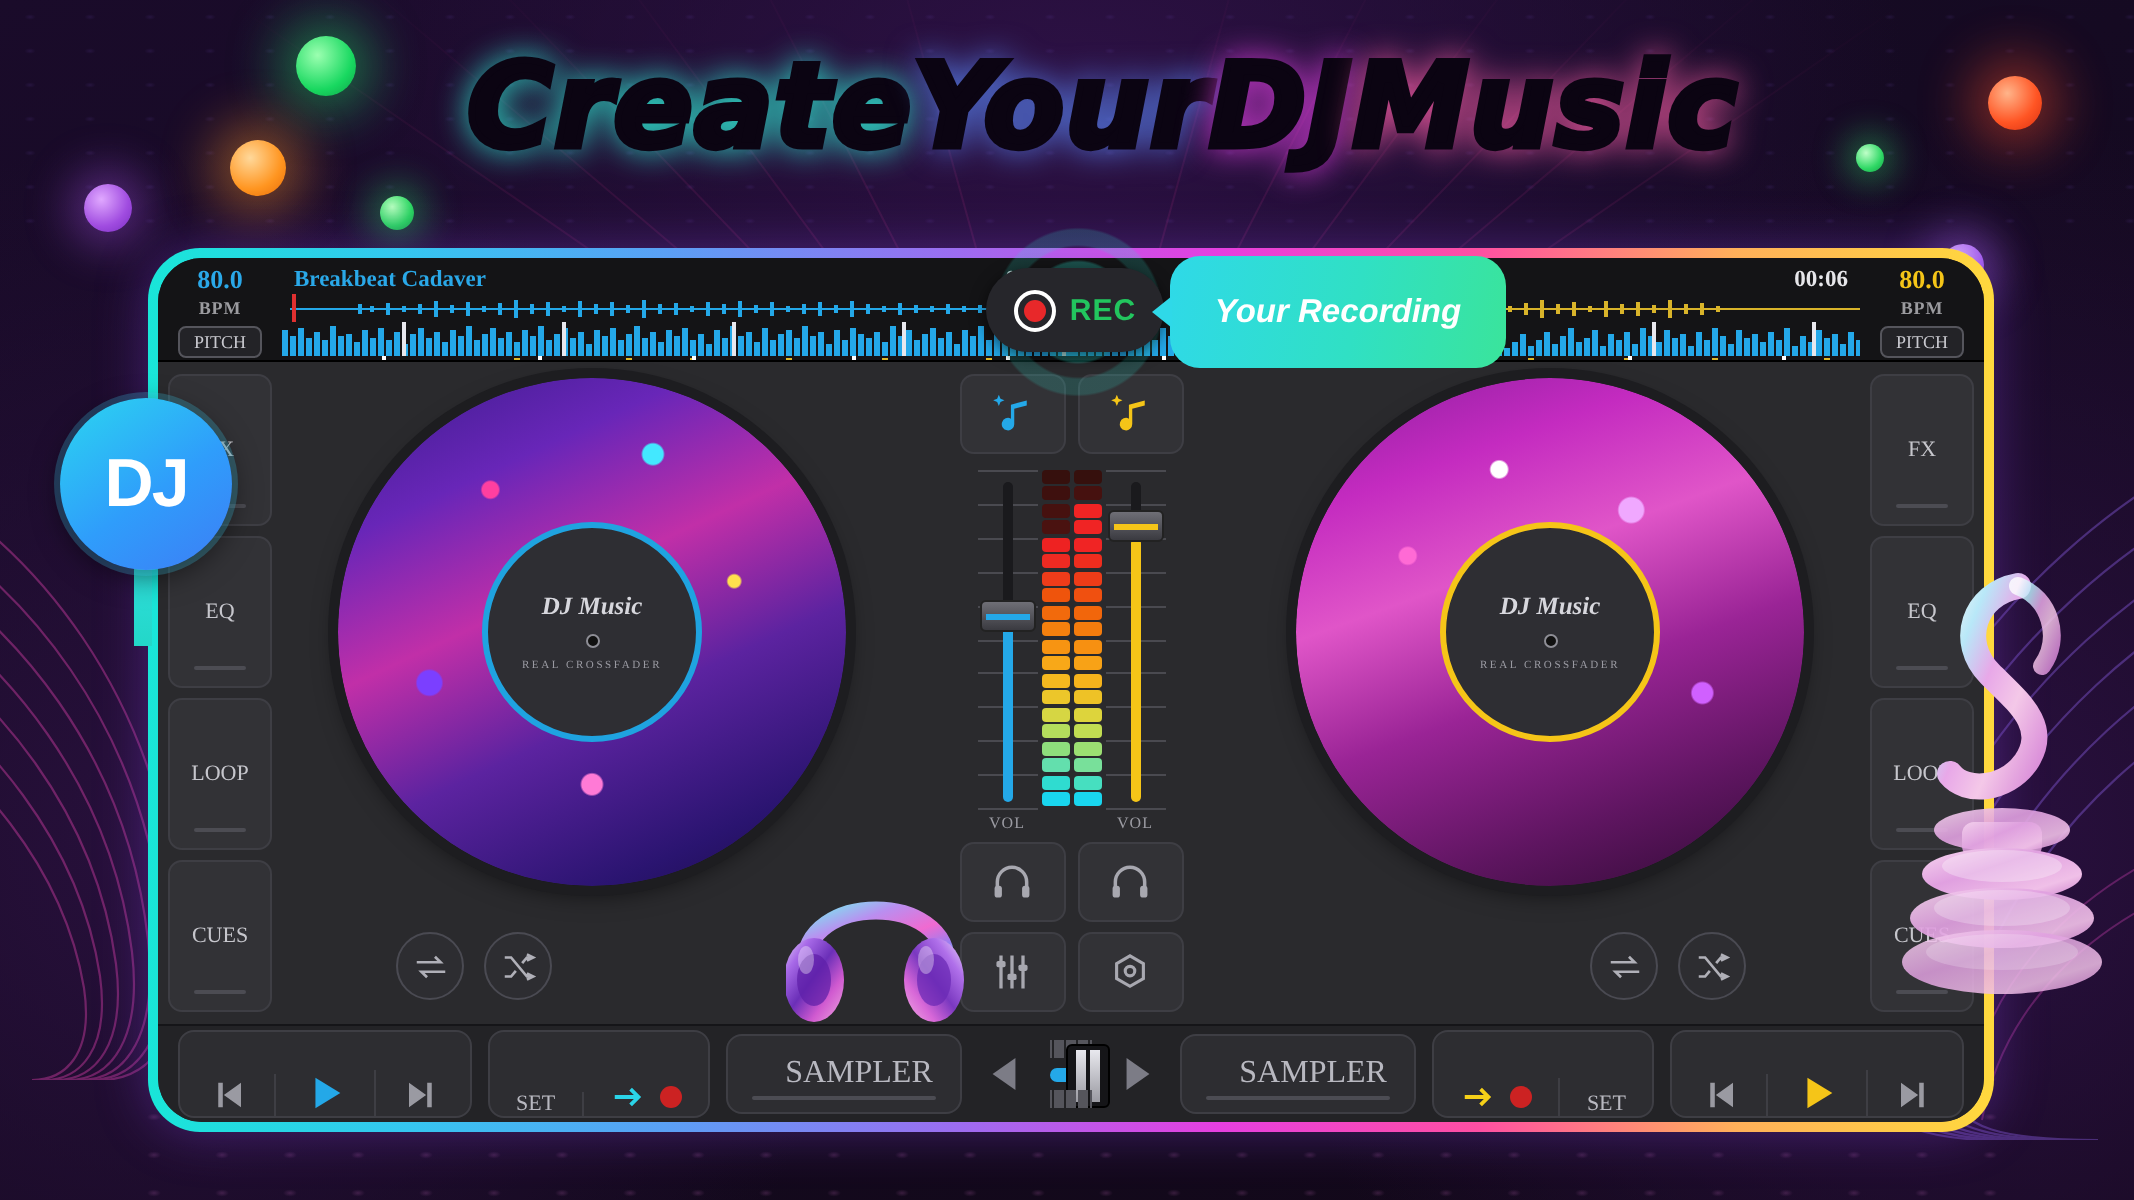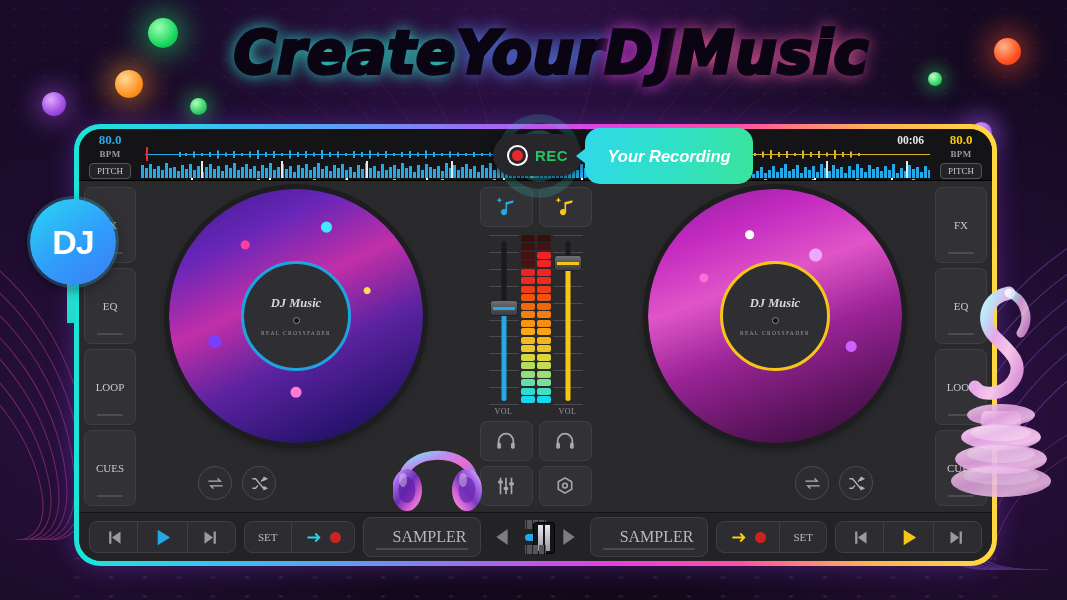--- a/index.html
+++ b/index.html
@@ -146,21 +146,21 @@
   .fknob i { position:absolute; left:2px; right:2px; top:6px; height:3px; display:block; }
   .vollbl { font-size:8px; color:#9b9ba2; margin-top:2px; letter-spacing:.5px;}
   .vumeter { display:flex; gap:2px; align-items:flex-end; padding-bottom:13px;}
   .vucol { display:flex; flex-direction:column-reverse; gap:1.5px; }
   .vuseg { width:14px; height:7px; border-radius:2px; }
 
   
   #bottom { height:62px; background:#232326; display:flex; align-items:center;
             padding:0 10px; gap:8px; border-top:1px solid #151518; }
   .grp { display:flex; background:#2d2d31; border:1px solid #3e3e44; border-radius:8px;
-         overflow:hidden; height:32px; }
+         overflow:hidden; height:44px;align-items:flex-end; }
   .grp > div { display:flex; align-items:center; justify-content:center;
                padding:0 13px; border-right:1px solid #3e3e44; }
   .grp > div:last-child { border-right:none; }
   .samplerbtn { height:40px; background:#2d2d31; border:1px solid #3e3e44; border-radius:8px;
                 display:flex; flex-direction:column; align-items:center;
                 justify-content:center; padding:0 14px; position:relative; }
   .samplerbtn span{ font-size:16px; color:#b8b8c0;margin-left:15px; }
   .samplerbtn::after{content:"";position:absolute;bottom:6px;left:12px;right:12px;height:2px;
                      background:#4c4c53;border-radius:2px;}
   .xfwrap { flex:1; display:flex; align-items:center; gap:8px; padding:0 6px; }
@@ -289,20 +289,24 @@
  <div id="consoleInner">
 
   <div id="topbar">
     <div class="bpmbox">
       <div class="bpmval L">80.0</div>
       <div class="bpmlbl">BPM</div>
       <div class="pitchbtn">PITCH</div>
     </div>
 
     <div class="trackpane">
+      <div class="tkhead">
+        <div class="tkname L">Breakbeat Cadaver</div>
+        <div class="tktime">00:06</div>
+      </div>
       <svg class="ovwave" viewBox="0 0 400 11" preserveAspectRatio="none">
         <rect x="0" y="5" width="400" height="1" fill="#24a8e8"></rect>
         <g fill="#24a8e8">
           <rect x="34" y="3" width="2" height="5"></rect>
               <rect x="40" y="4" width="2" height="3"></rect>
           <rect x="48" y="2.5" width="2" height="6"></rect>
               <rect x="56" y="4" width="2" height="3"></rect>
           <rect x="64" y="3" width="2" height="5"></rect>
               <rect x="72" y="1.5" width="2" height="8"></rect>
           <rect x="80" y="3.5" width="2" height="4"></rect>

